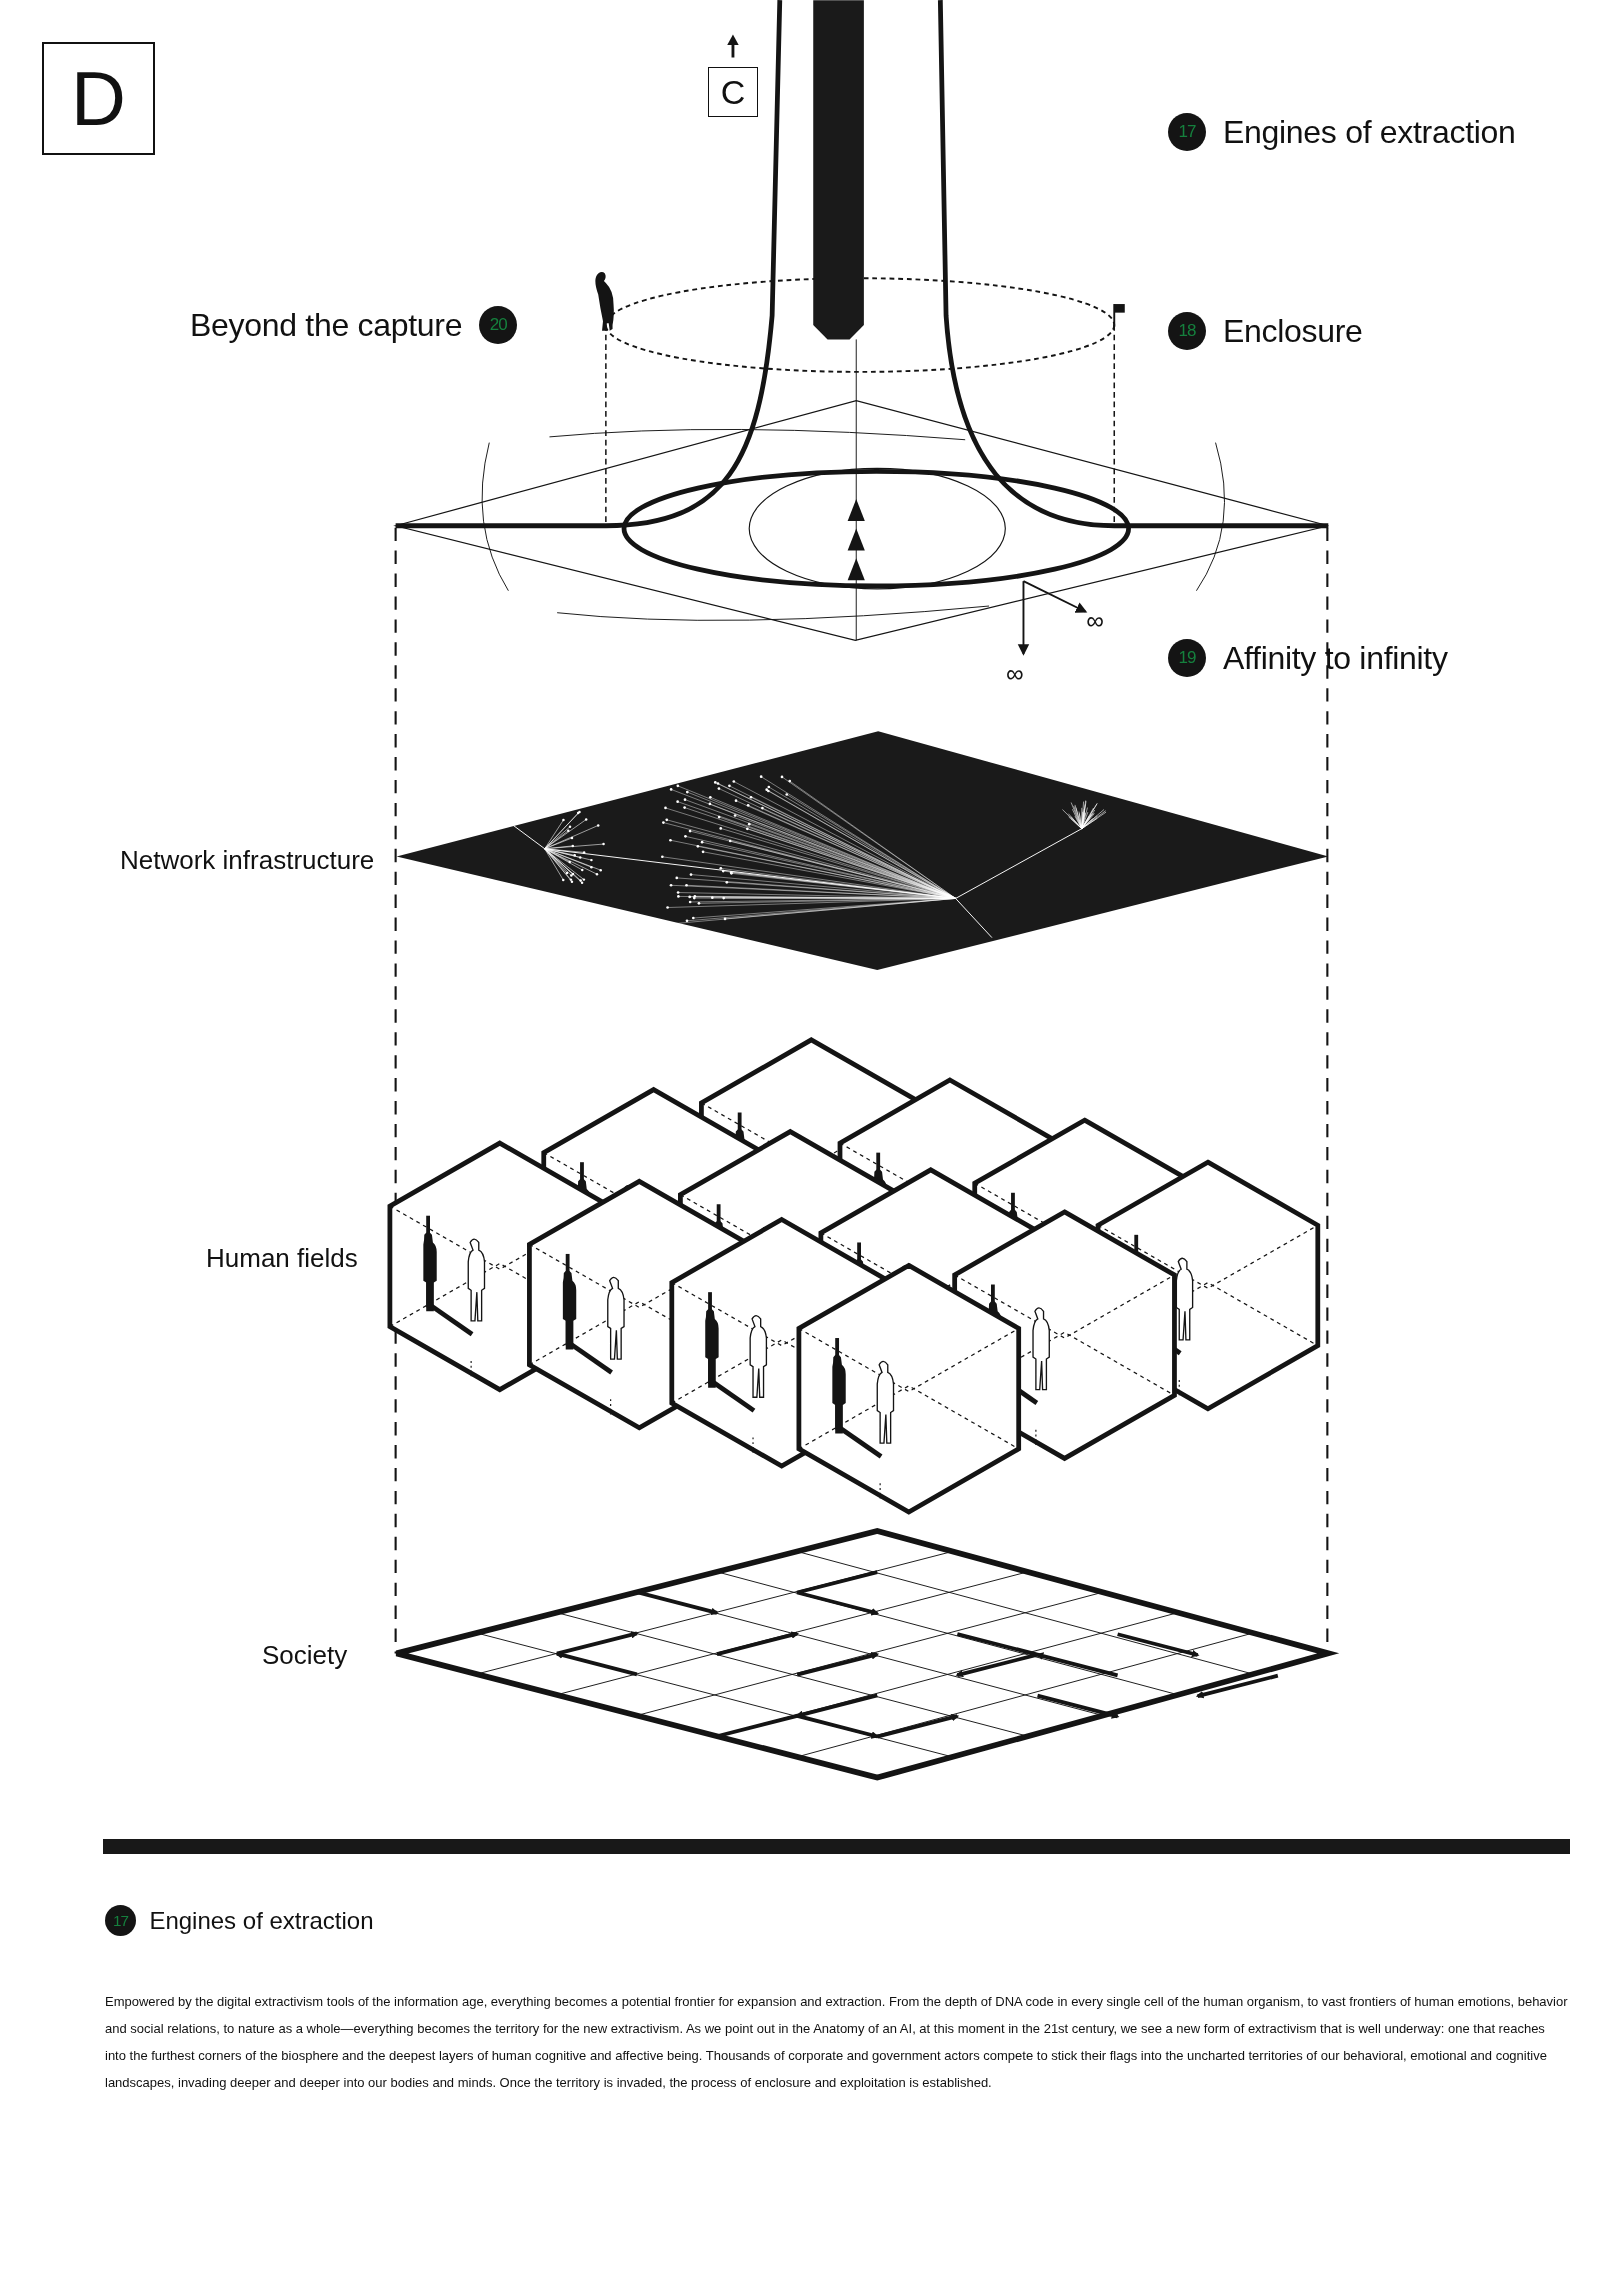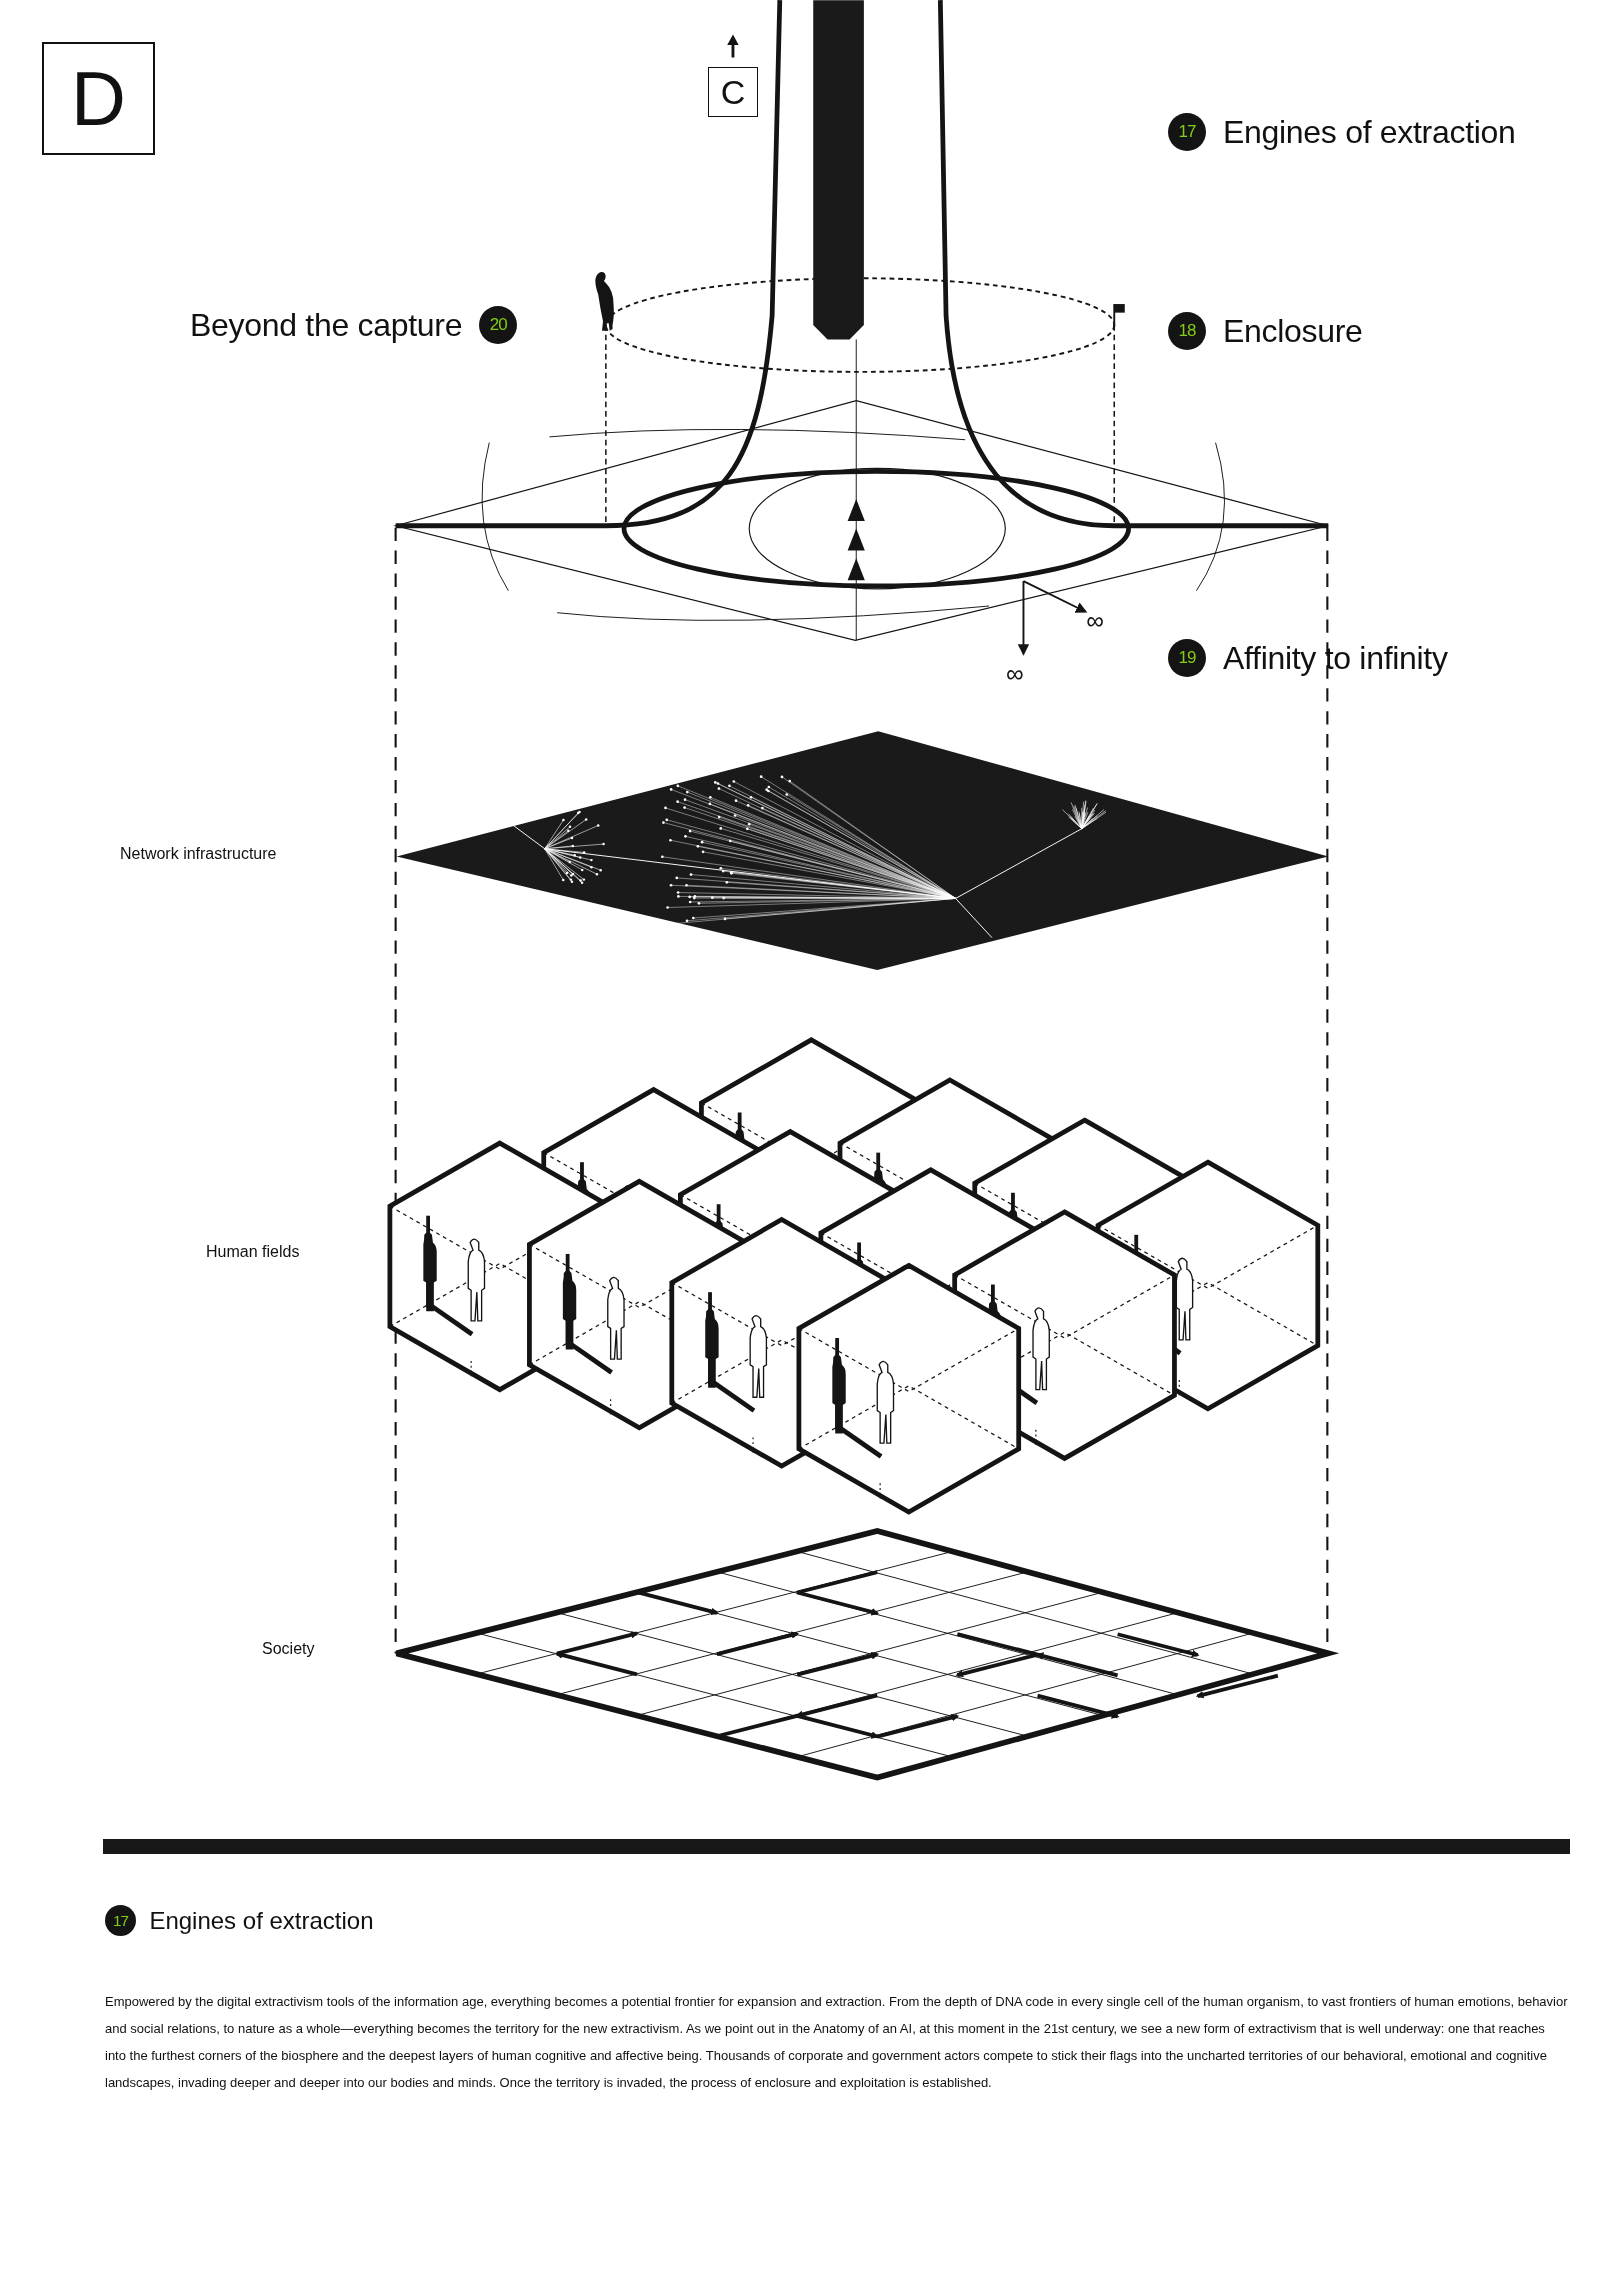--- a/index.html
+++ b/index.html
@@ -2,24 +2,24 @@
 <html><head>
 <meta charset="utf-8">
 <style>
   html,body{margin:0;padding:0;background:#ffffff;}
   body{width:1615px;height:2294px;position:relative;overflow:hidden;font-family:"Liberation Sans",sans-serif;color:#111;}
   #diagram{position:absolute;left:0;top:0;width:1615px;height:1816px;}
   .section-box{position:absolute;border:1.9px solid #111;background:#fff;display:flex;align-items:center;justify-content:center;font-family:"Liberation Sans",sans-serif;}
   #box-d{left:42px;top:42px;width:109px;height:109px;font-size:76px;border-width:2.9px;}
   #box-c{left:708px;top:67px;width:48px;height:48px;font-size:34px;}
   .callout{position:absolute;display:flex;align-items:center;font-size:32px;white-space:nowrap;letter-spacing:-0.3px;}
-  .badge{width:38px;height:38px;border-radius:50%;background:#141414;color:#84cc16;font-size:17px;display:flex;align-items:center;justify-content:center;flex:0 0 auto;letter-spacing:-1px;}
+  .badge{width:38px;height:38px;border-radius:50%;background:#141414;color:#15803d;font-size:17px;display:flex;align-items:center;justify-content:center;flex:0 0 auto;letter-spacing:-1px;}
   .callout .badge{margin-right:17px;}
   #callout-20 .badge{margin-right:0;margin-left:17px;}
-  .layer-label{position:absolute;font-size:16px;white-space:nowrap;}
+  .layer-label{position:absolute;font-size:26px;white-space:nowrap;}
   #section-bar{position:absolute;left:103px;top:1839px;width:1467px;height:15.3px;background:#181818;}
   #section-heading{position:absolute;left:105px;top:1905px;display:flex;align-items:center;font-size:24px;}
   #section-heading .badge{width:31px;height:31px;font-size:15.3px;margin-right:13.4px;}
   #body-text{position:absolute;left:105px;top:1988px;width:1463px;font-size:13px;line-height:27px;}
   #footnote{position:absolute;left:111px;top:2246px;font-size:14px;line-height:23px;}
 </style>
 </head>
 <body>
 
 <svg id="diagram" viewBox="0 0 1690 1900" xmlns="http://www.w3.org/2000/svg">

